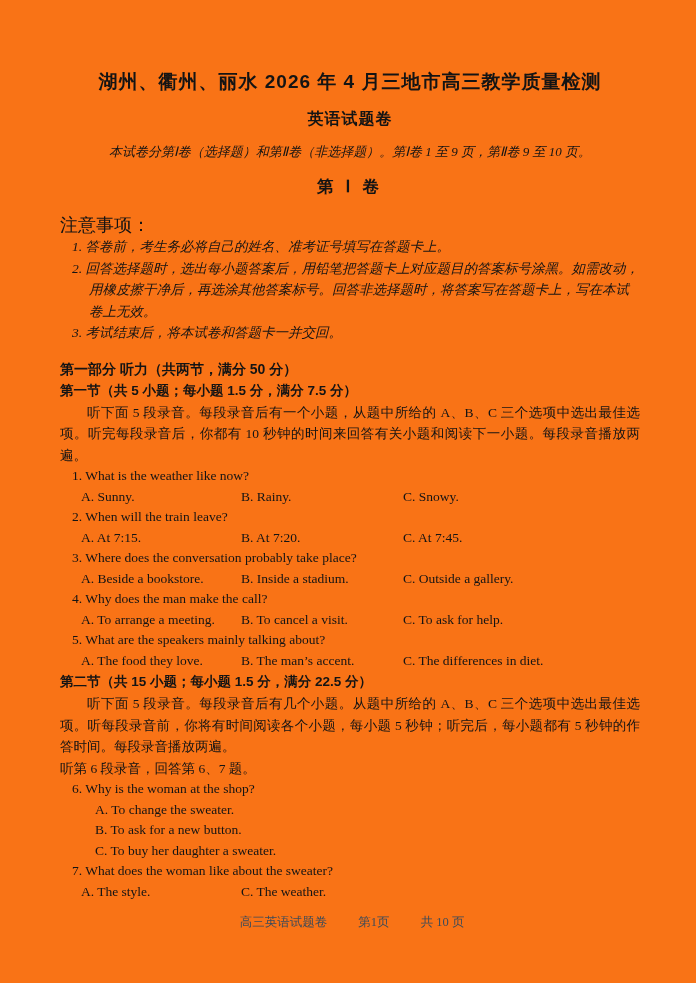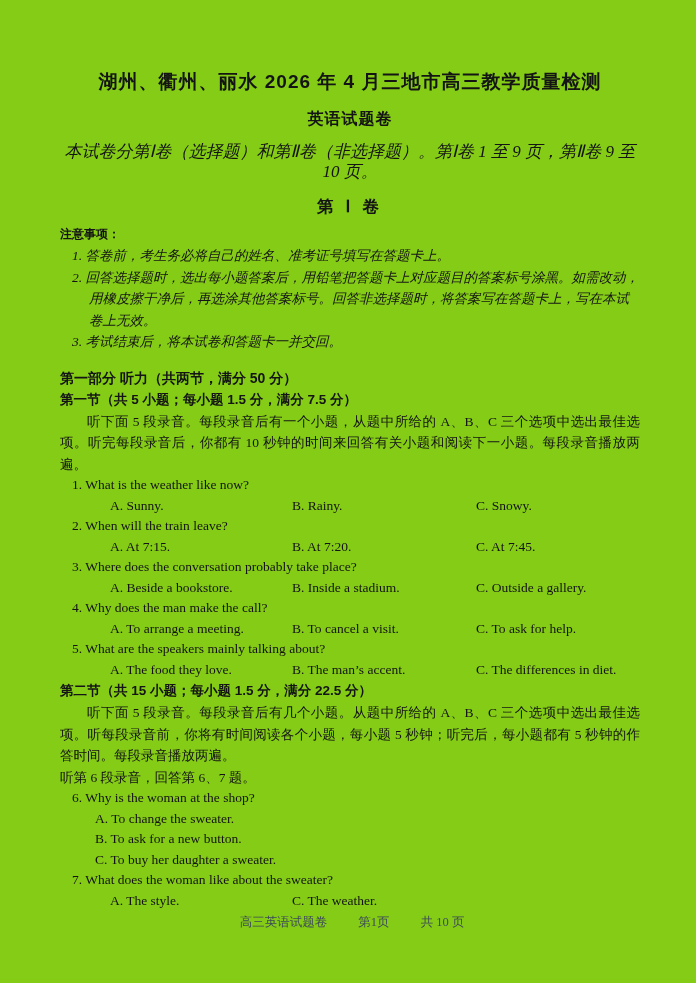--- a/index.html
+++ b/index.html
@@ -1,21 +1,21 @@
 <!DOCTYPE html>
 <html><head>
 <meta charset="utf-8">
 <style>
   html, body { margin: 0; padding: 0; background: #e8e8e8; }
   .page {
     position: relative;
     width: 696px;
     height: 983px;
     margin: 0 auto;
-    background: #84cc16;
+    background: #f97316;
     color: #141414;
     font-family: "Liberation Serif", serif;
     font-size: 13.5px;
     overflow: hidden;
     box-sizing: border-box;
   }
   .content {
     padding: 70px 56px 0 60px;
     box-sizing: border-box;
   }
@@ -32,37 +32,37 @@
     font-family: "Liberation Sans", sans-serif;
     font-weight: bold;
     font-size: 16px;
     letter-spacing: 1px;
     margin-top: 13px;
     line-height: 24px;
   }
   .intro-line {
     text-align: center;
     font-style: italic;
-    font-size: 17px;
+    font-size: 13px;
     margin-top: 11px;
     line-height: 20px;
   }
   .volume-heading {
     text-align: center;
     font-weight: bold;
     font-size: 16.5px;
     letter-spacing: 4px;
     margin-top: 13px;
     line-height: 24px;
   }
   .notes-heading {
     font-family: "Liberation Sans", sans-serif;
-    font-weight: bold;
-    font-size: 12px;
-    margin-top: 4px;
+    font-weight: normal;
+    font-size: 18px;
+    margin-top: 15px;
     line-height: 22px;
   }
   .note-item {
     font-style: italic;
     margin-left: 12px;
     padding-left: 17px;
     text-indent: -17px;
     line-height: 21.5px;
   }
   .part-heading {
@@ -87,23 +87,22 @@
     line-height: 21.5px;
   }
   .question { margin: 0; }
   .q-text {
     margin-left: 12px;
     line-height: 20.5px;
   }
   .opts-row {
     display: grid;
     grid-template-columns: 160px 162px auto;
-    margin-left: 50px;
+    margin-left: 21px;
     line-height: 20.5px;
-    gap: 22px;
   }
   .opts-stack {
     margin-left: 35px;
     line-height: 20.5px;
   }
   .opt { display: block; white-space: nowrap; }
   .page-footer {
     position: absolute;
     left: 4px;
     bottom: 53px;

